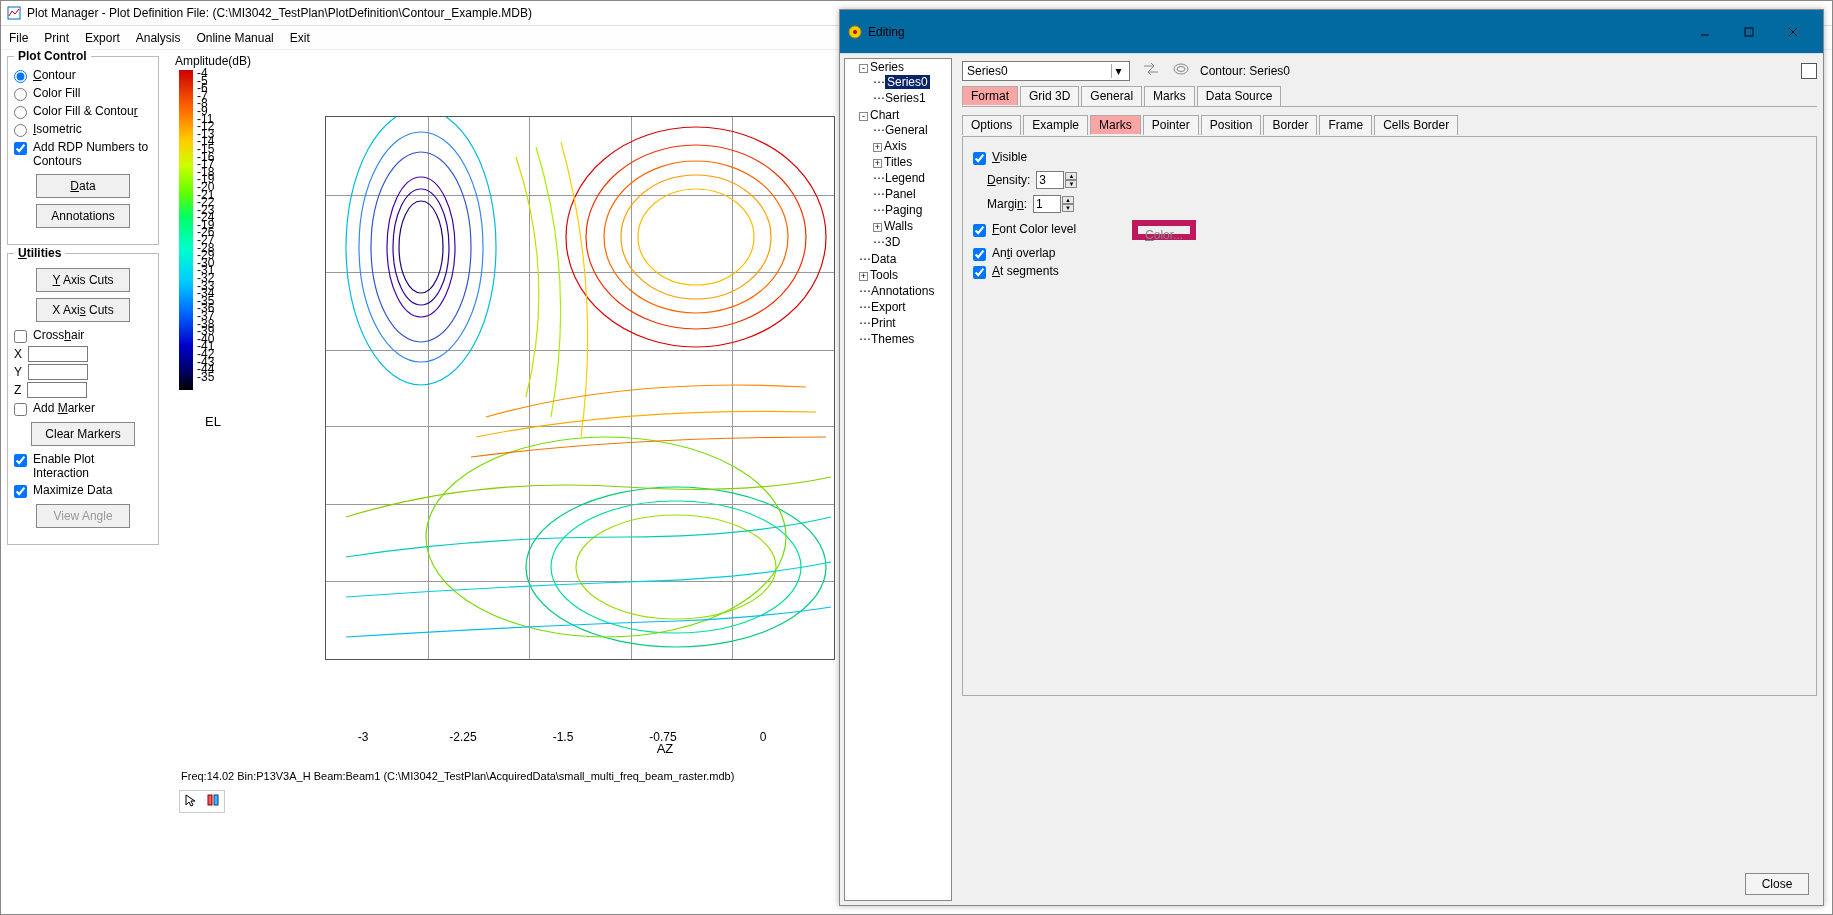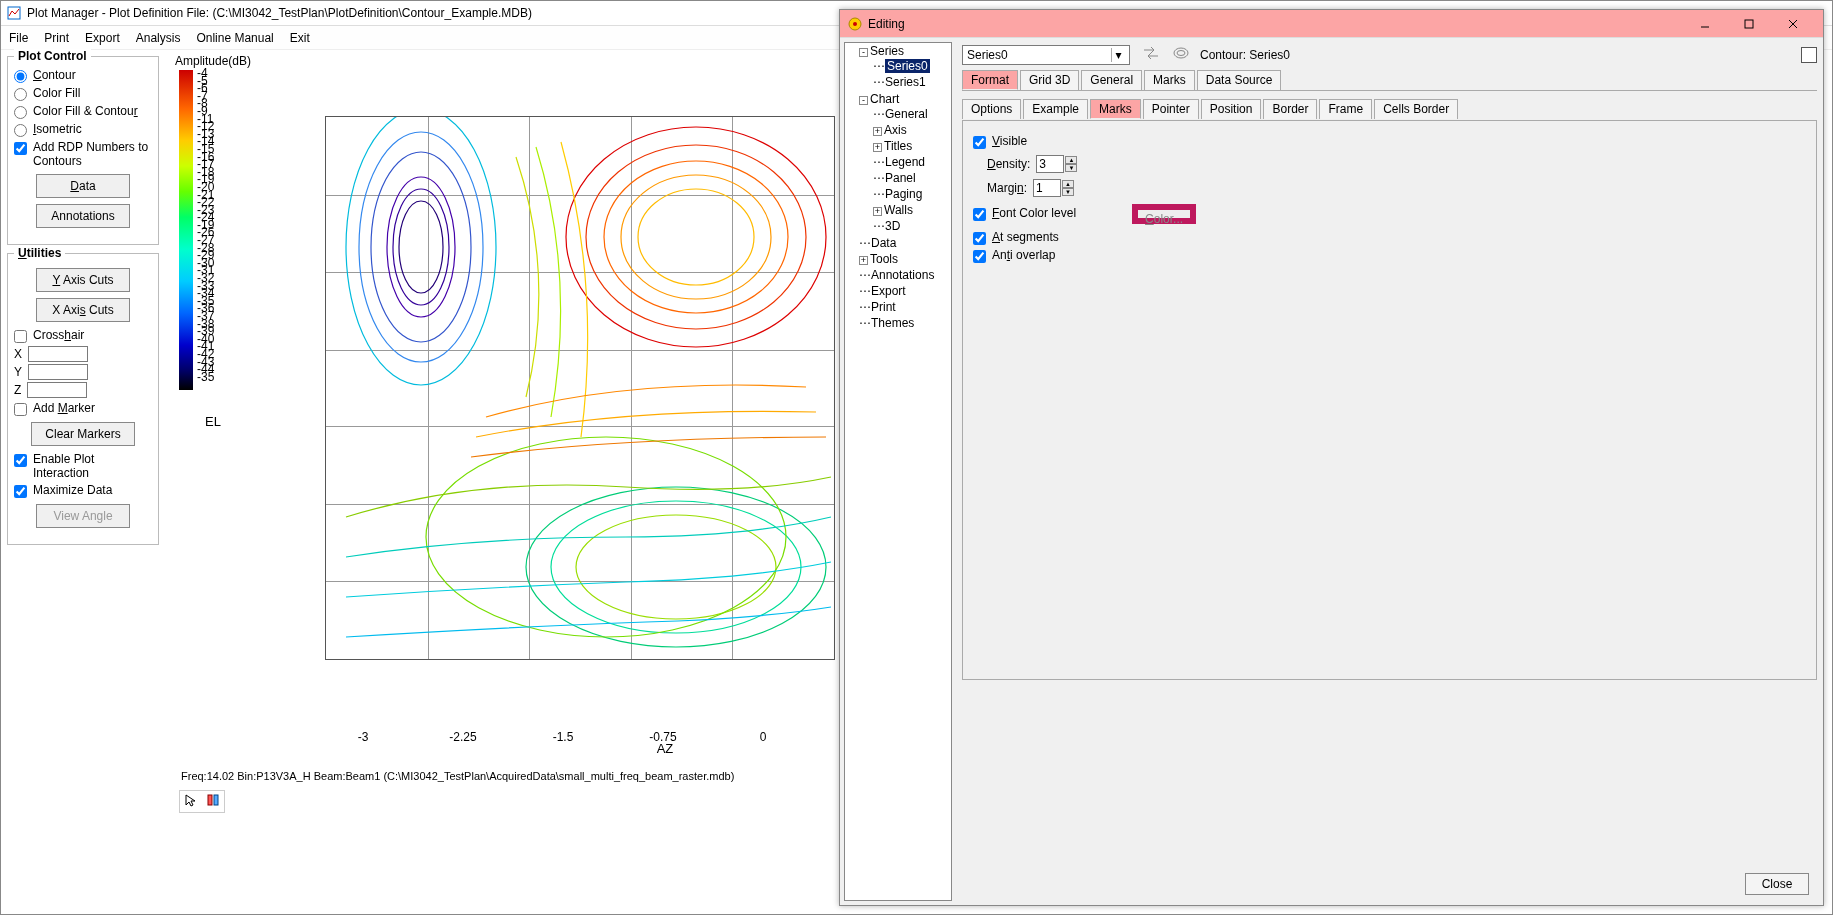--- a/index.html
+++ b/index.html
@@ -34,21 +34,21 @@
 .xaxis-ticks span{display:inline-block;width:100px;text-align:center;}
 .xlabel{position:absolute;bottom:-30px;left:50%;transform:translateX(-50%);font-size:13px;}
 .ylabel{position:absolute;left:-120px;top:50%;transform:translateY(-50%);font-size:13px;}
 .footer-text{position:absolute;left:16px;top:720px;font-size:11px;}
 .footer-classif{position:absolute;left:50%;top:742px;transform:translateX(-50%);font-family:Arial;font-size:16px;}
 .toolbar-icons{position:absolute;left:14px;top:740px;display:flex;gap:8px;border:1px solid #ccc;padding:2px 4px;}
 .contour-svg{position:absolute;left:0;top:0;width:510px;height:544px;}
 
 
 .dialog{position:absolute;left:838px;top:8px;right:8px;bottom:8px;background:#f0f0f0;border:1px solid #888;box-shadow:0 0 6px rgba(0,0,0,.3);display:flex;flex-direction:column;}
-.dialog-title{height:28px;background:#fca5a5;display:flex;align-items:center;padding:0 8px;border-bottom:1px solid #ddd;}
+.dialog-title{height:44px;background:#0369a1;display:flex;align-items:center;padding:0 8px;border-bottom:1px solid #ddd;}
 .dialog-title .dicon{width:14px;height:14px;margin-right:6px;}
 .dialog-title .wbtns{margin-left:auto;display:flex;}
 .dialog-title .wbtn{width:44px;height:24px;display:flex;align-items:center;justify-content:center;cursor:default;}
 .dialog-body{flex:1;display:flex;}
 .tree-pane{width:108px;background:#fff;border:1px solid #888;margin:4px;overflow:auto;font-size:11px;}
 .tree-pane ul{list-style:none;padding-left:14px;}
 .tree-pane li{padding:1px 0;white-space:nowrap;cursor:default;}
 .tree-pane .exp{display:inline-block;width:9px;height:9px;border:1px solid #888;text-align:center;line-height:7px;font-size:9px;margin-right:2px;background:#fff;}
 .tree-pane .sel{background:#0a246a;color:#fff;padding:0 2px;}
 .right-pane{flex:1;padding:6px;}
@@ -396,23 +396,23 @@
         </div>
         <div class="form-row">
           <label class="check-row">
               <input type="checkbox" checked="" style="">
               <span><u>F</u>ont Color level</span>
             </label>
           <div class="color-btn" style="margin-left:50px"><u>C</u>olor...</div>
         </div>
         <label class="check-row">
             <input type="checkbox" checked="" style="">
-            <span><u>A</u>t segments</span>
+            <span>An<u>t</u>i overlap</span>
           </label>
         <label class="check-row">
             <input type="checkbox" checked="" style="">
-            <span>An<u>t</u>i overlap</span>
+            <span><u>A</u>t segments</span>
           </label>
       </div>
     </div>
   </div>
   <button class="close-btn">Close</button>
 </div>
 
 </body></html>

